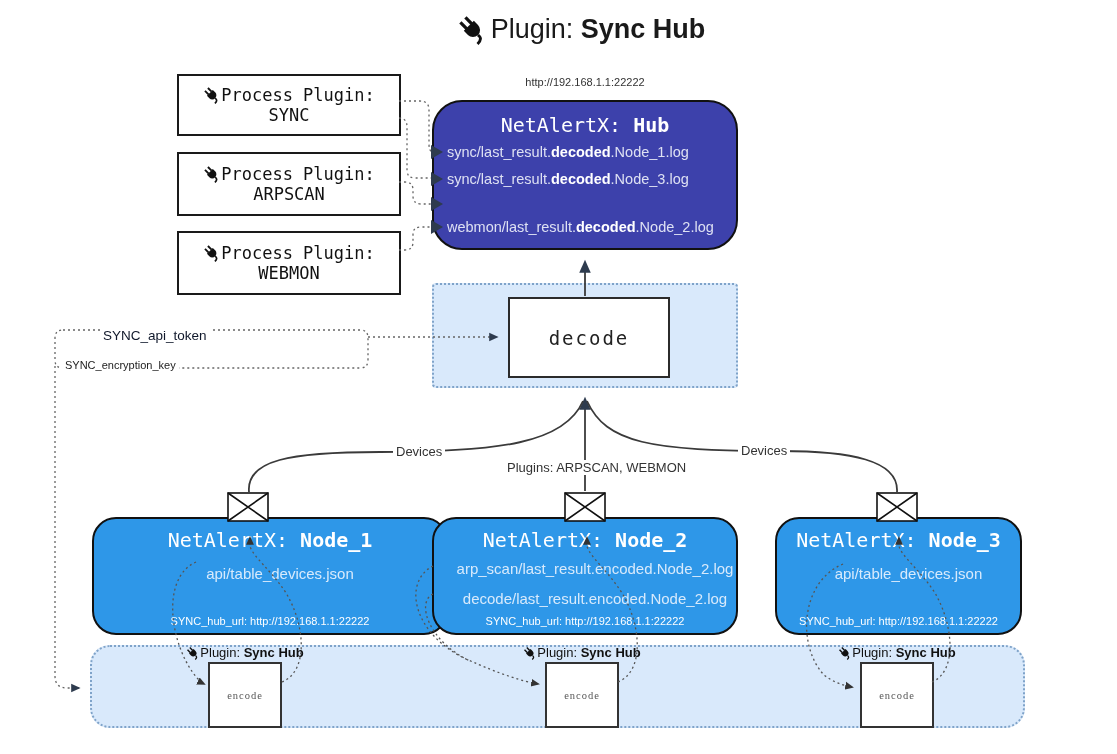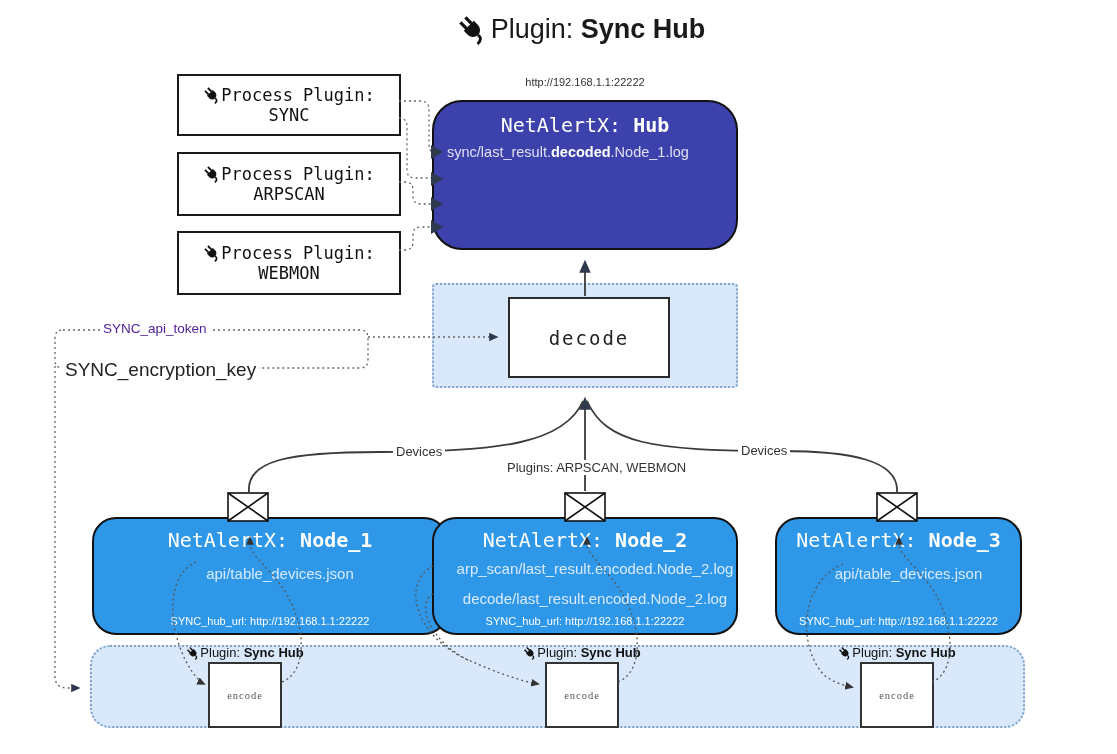--- a/index.html
+++ b/index.html
@@ -68,22 +68,22 @@
   .enc-label .plug { width:14px; height:14px; vertical-align:-3px; }
   .encl1 { left:135px; } .encl2 { left:472px; } .encl3 { left:787px; }
   .enc-box { position:absolute; top:662px; width:74px; height:66px; background:#fff;
              border:2px solid #333; display:flex; align-items:center; justify-content:center;
              font-family:Liberation Serif, serif; font-size:10.5px; letter-spacing:1px;
              color:#555; z-index:4; box-sizing:border-box;text-align:right; }
   .encb1 { left:208px; } .encb2 { left:545px; } .encb3 { left:860px; }
   
   .line-label { position:absolute; background:#fff; padding:0 3px; font-size:13px;
                 color:#333; z-index:6; white-space:nowrap; }
-  .lbl-token { left:100px; top:321px; font-size:13.5px; color:#4c1d95; }
-  .lbl-key   { left:62px;  top:359px; font-size:19px; color:#222; }
+  .lbl-token { left:100px; top:328px; font-size:13.5px; color:#0f172a; }
+  .lbl-key   { left:62px;  top:359px; font-size:11px; color:#222; }
   .lbl-devL  { left:393px; top:444px; }
   .lbl-devR  { left:738px; top:443px; }
   .lbl-plugins { left:504px; top:460px; }
   svg.overlay { position:absolute; left:0; top:0; z-index:5; pointer-events:none; }
 </style>
 </head>
 <body>
 
 <svg width="0" height="0" style="position:absolute">
   <defs>
@@ -126,20 +126,22 @@
     <span>WEBMON</span>
   </div>
 
   <div class="hub-url">http://192.168.1.1:22222</div>
   <div class="hub">
     <div class="hub-title">
       <span>NetAlertX:</span>
       <b>Hub</b>
     </div>
     <div class="hub-row hr1"><span>sync/last_result.</span><b>decoded</b><span>.Node_1.log</span></div>
+    <div class="hub-row hr2"><span>sync/last_result.</span><b>decoded</b><span>.Node_3.log</span></div>
+    <div class="hub-row hr4"><span>webmon/last_result.</span><b>decoded</b><span>.Node_2.log</span></div>
   </div>
 
   <div class="decode-wrap">
     <div class="decode-box">decode</div>
   </div>
 
   <div class="node node1">
     <div class="node-title">
       <span>NetAlertX:</span> <b>Node_1</b>
     </div>

